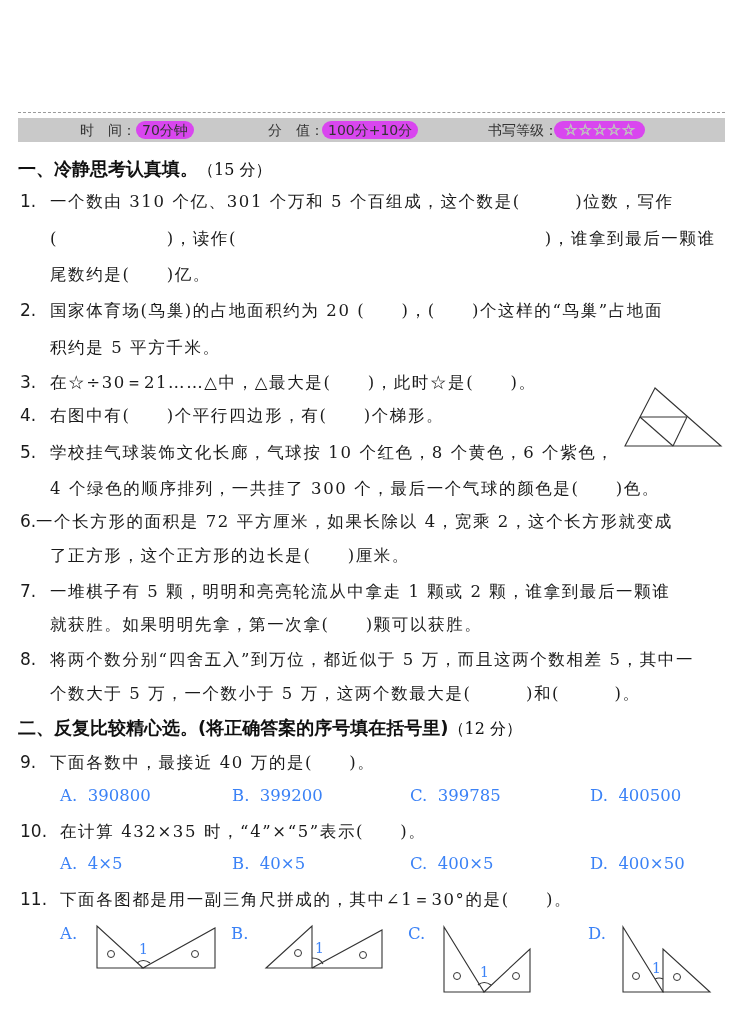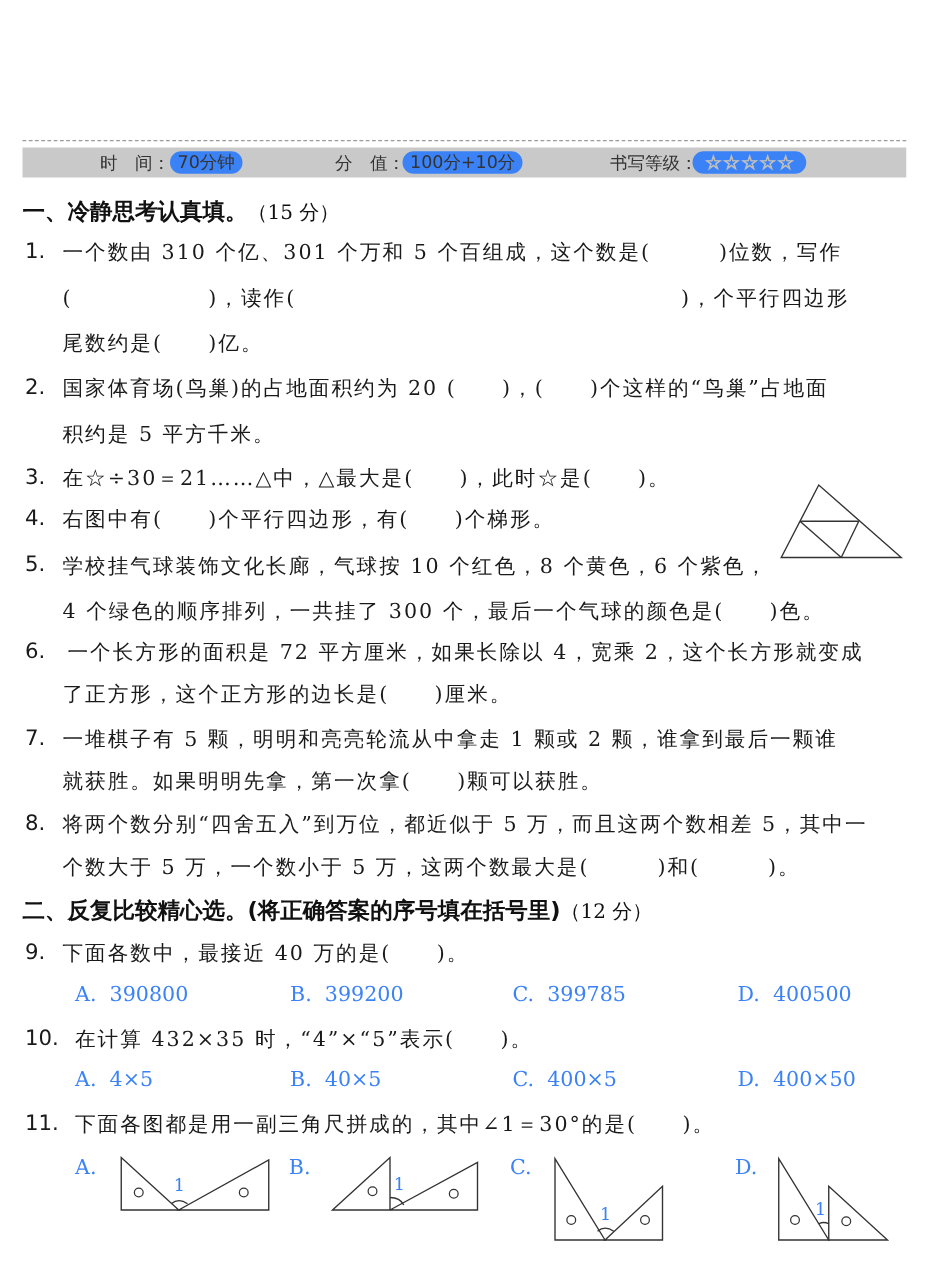--- a/index.html
+++ b/index.html
@@ -4,21 +4,21 @@
 <style>
   html, body { margin: 0; padding: 0; background: #ffffff; }
   body { width: 745px; height: 1024px; position: relative; overflow: hidden;
          font-family: "DejaVu Serif", "Liberation Serif", serif; color: #1a1a1a; }
   .dotline { position: absolute; left: 18px; top: 112px; width: 707px; height: 0;
              border-top: 1px dashed #9a9a9a; }
   .infobar { position: absolute; left: 18px; top: 118px; width: 707px; height: 24px;
              background: #c9c9c9; font-family: "DejaVu Sans", "Liberation Sans", sans-serif;
              font-size: 14px; color: #333; }
   .infobar .lbl { position: absolute; top: 4px; letter-spacing: 0px; margin-left: 10px; }
-  .pill { position: absolute; top: 3px; height: 18px; background: #3b82f6; border-radius: 9px;
+  .pill { position: absolute; top: 3px; height: 18px; background: #d946ef; border-radius: 9px;
           font-size: 14px; line-height: 18px; padding: 0 6px; color: #333; }
   .stars { display: flex; gap: 1px; padding: 0 10px; }
   .star { color: #fff; font-size: 15px; line-height: 18px;
           -webkit-text-stroke: 0.8px #bdbdbd; }
   .section { position: absolute; left: 18px; font-family: "DejaVu Sans", "Liberation Sans", sans-serif;
              font-weight: bold; font-size: 18px; color: #111; }
   .section .pts { font-family: "DejaVu Serif", serif; font-weight: normal; font-size: 16px; }
   .line { position: absolute; font-size: 16.5px; white-space: pre; letter-spacing: 1.6px; text-align: center; }
   .num { position: absolute; left: 20px; font-family: "DejaVu Sans", "Liberation Sans", sans-serif;
          font-size: 17px; }
@@ -46,21 +46,21 @@
     <span class="star">☆</span>
   </span>
 </div>
 
 <div class="section" style="top:157px">
   <span>一、冷静思考认真填。</span><span class="pts">（15 分）</span>
 </div>
 
 <span class="num" style="top:191px">1.</span>
 <span class="line" style="left:50px;top:191px">一个数由 310 个亿、301 个万和 5 个百组成，这个数是(　　　)位数，写作</span>
-<span class="line" style="left:50px;top:228px">(　　　　　　)，读作(　　　　　　　　　　　　　　　　　)，个平行四边形</span>
+<span class="line" style="left:50px;top:228px">(　　　　　　)，读作(　　　　　　　　　　　　　　　　　)，谁拿到最后一颗谁</span>
 <span class="line" style="left:50px;top:264px">尾数约是(　　)亿。</span>
 
 <span class="num" style="top:300px">2.</span>
 <span class="line" style="left:50px;top:300px">国家体育场(鸟巢)的占地面积约为 20 (　　)，(　　)个这样的“鸟巢”占地面</span>
 <span class="line" style="left:50px;top:337px">积约是 5 平方千米。</span>
 
 <span class="num" style="top:372px">3.</span>
 <span class="line" style="left:50px;top:372px">在☆÷30＝21……△中，△最大是(　　)，此时☆是(　　)。</span>
 
 <span class="num" style="top:405px">4.</span>
@@ -71,21 +71,21 @@
   <line x1="640" y1="417" x2="687" y2="417"></line>
   <line x1="640" y1="417" x2="673" y2="446"></line>
   <line x1="687" y1="417" x2="673" y2="446"></line>
 </svg>
 
 <span class="num" style="top:442px">5.</span>
 <span class="line" style="left:50px;top:442px">学校挂气球装饰文化长廊，气球按 10 个红色，8 个黄色，6 个紫色，</span>
 <span class="line" style="left:50px;top:478px">4 个绿色的顺序排列，一共挂了 300 个，最后一个气球的颜色是(　　)色。</span>
 
 <span class="num" style="top:511px">6.</span>
-<span class="line" style="left:54px;top:511px">一个长方形的面积是 72 平方厘米，如果长除以 4，宽乘 2，这个长方形就变成</span>
+<span class="line" style="left:36px;top:511px">一个长方形的面积是 72 平方厘米，如果长除以 4，宽乘 2，这个长方形就变成</span>
 <span class="line" style="left:50px;top:545px">了正方形，这个正方形的边长是(　　)厘米。</span>
 
 <span class="num" style="top:581px">7.</span>
 <span class="line" style="left:50px;top:581px">一堆棋子有 5 颗，明明和亮亮轮流从中拿走 1 颗或 2 颗，谁拿到最后一颗谁</span>
 <span class="line" style="left:50px;top:614px">就获胜。如果明明先拿，第一次拿(　　)颗可以获胜。</span>
 
 <span class="num" style="top:649px">8.</span>
 <span class="line" style="left:50px;top:649px">将两个数分别“四舍五入”到万位，都近似于 5 万，而且这两个数相差 5，其中一</span>
 <span class="line" style="left:50px;top:683px">个数大于 5 万，一个数小于 5 万，这两个数最大是(　　　)和(　　　)。</span>
 

